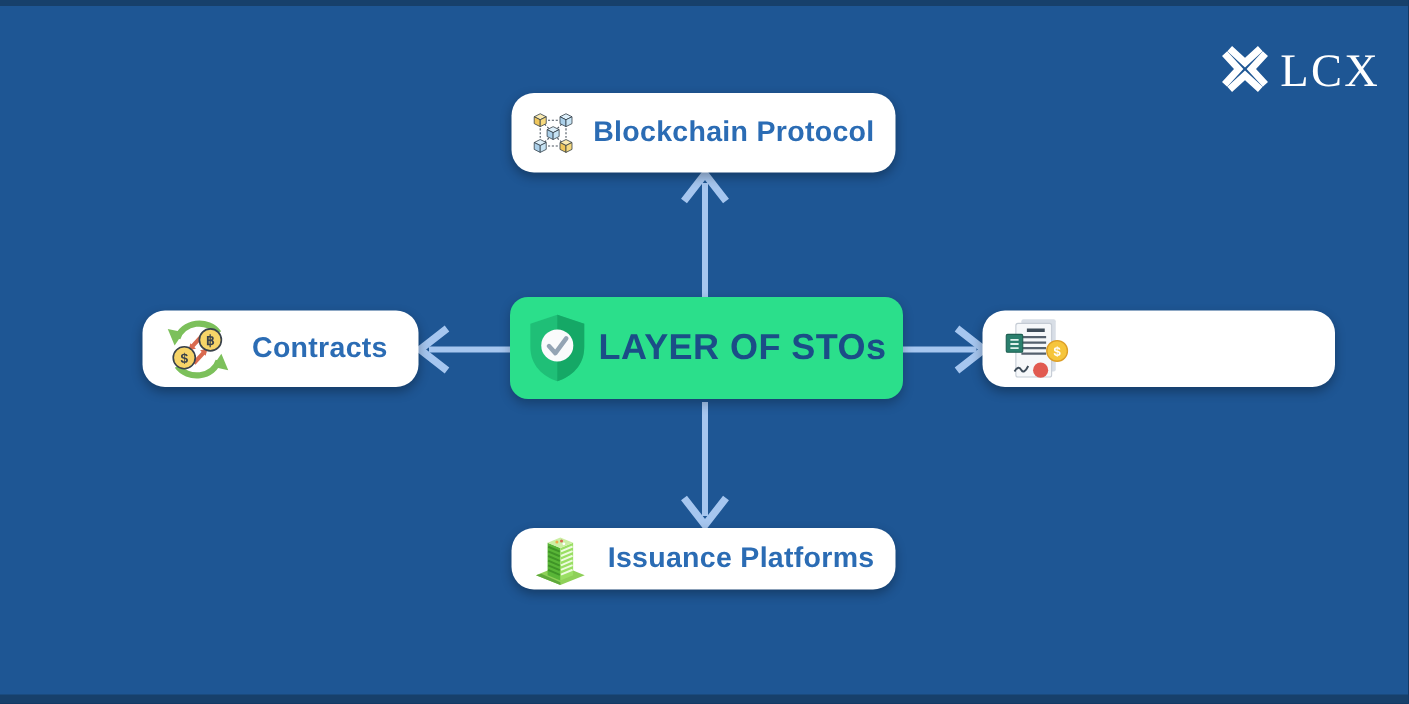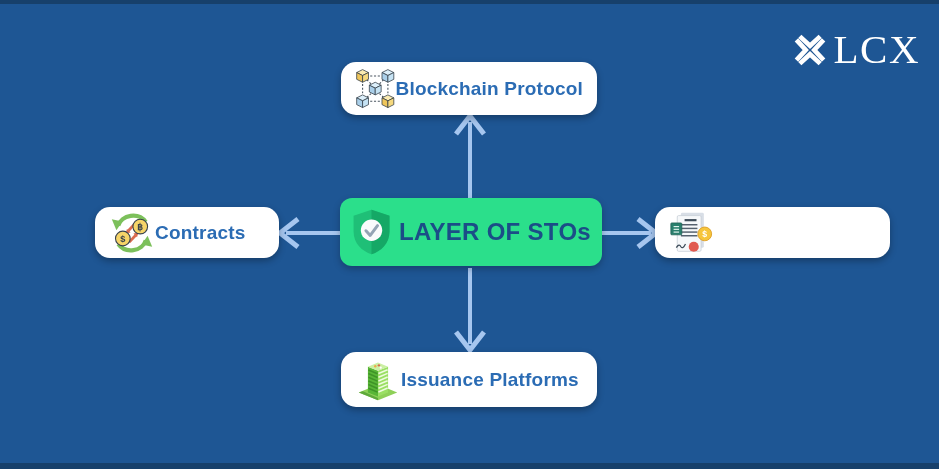--- a/index.html
+++ b/index.html
@@ -4,27 +4,27 @@
 <style>
   *{margin:0;padding:0;box-sizing:border-box}
   html,body{background:#0d2440}
   body{font-family:"Liberation Sans",sans-serif}
   .canvas{position:relative;width:939px;height:469px;background:#1E5694;overflow:hidden}
   .strip{position:absolute;left:0;width:100%;background:#17406B}
   .strip-top{top:0;height:4px}
   .strip-bottom{bottom:0;height:6px}
 
   .logo{position:absolute;top:29px;right:19px;display:flex;align-items:center;gap:7px}
-  .logo-text{color:#fff;font-family:"Liberation Serif","DejaVu Serif",serif;font-size:41px;letter-spacing:1.5px;line-height:1}
+  .logo-text{color:#fff;font-family:"Liberation Serif","DejaVu Serif",serif;font-size:31px;letter-spacing:1.5px;line-height:1}
 
-  .node{position:absolute;background:#fff;border-radius:15px;display:flex;align-items:center;padding:0 14px;box-shadow:0 3px 7px rgba(0,0,0,.30)}
+  .node{position:absolute;background:#fff;border-radius:15px;display:flex;align-items:center;gap:13px;padding:0 14px;box-shadow:0 3px 7px rgba(0,0,0,.30)}
   .node-label{color:#2B6CB4;font-weight:bold;font-size:19px;letter-spacing:.2px;white-space:nowrap}
   .node-top{left:341px;top:62px;width:256px;height:53px}
   .node-right{left:655px;top:207px;width:235px;height:51px}
-  .node-bottom{left:341px;top:352px;width:256px;height:55px}
+  .node-bottom{left:341px;top:352px;width:256px;height:41px}
   .node-left{left:95px;top:207px;width:184px;height:51px}
 
   .center-node{position:absolute;left:340px;top:198px;width:262px;height:68px;background:#2BDF8B;border-radius:12px;display:flex;align-items:center;gap:7px;padding:0 11px;box-shadow:0 3px 7px rgba(0,0,0,.25)}
   .center-label{color:#1B4D87;font-weight:bold;font-size:24px;letter-spacing:.3px;white-space:nowrap}
 
   .arrow{position:absolute}
   .arrow-up{left:450px;top:112px}
   .arrow-down{left:450px;top:268px}
   .arrow-left{left:276px;top:213px}
   .arrow-right{left:599px;top:213px}

